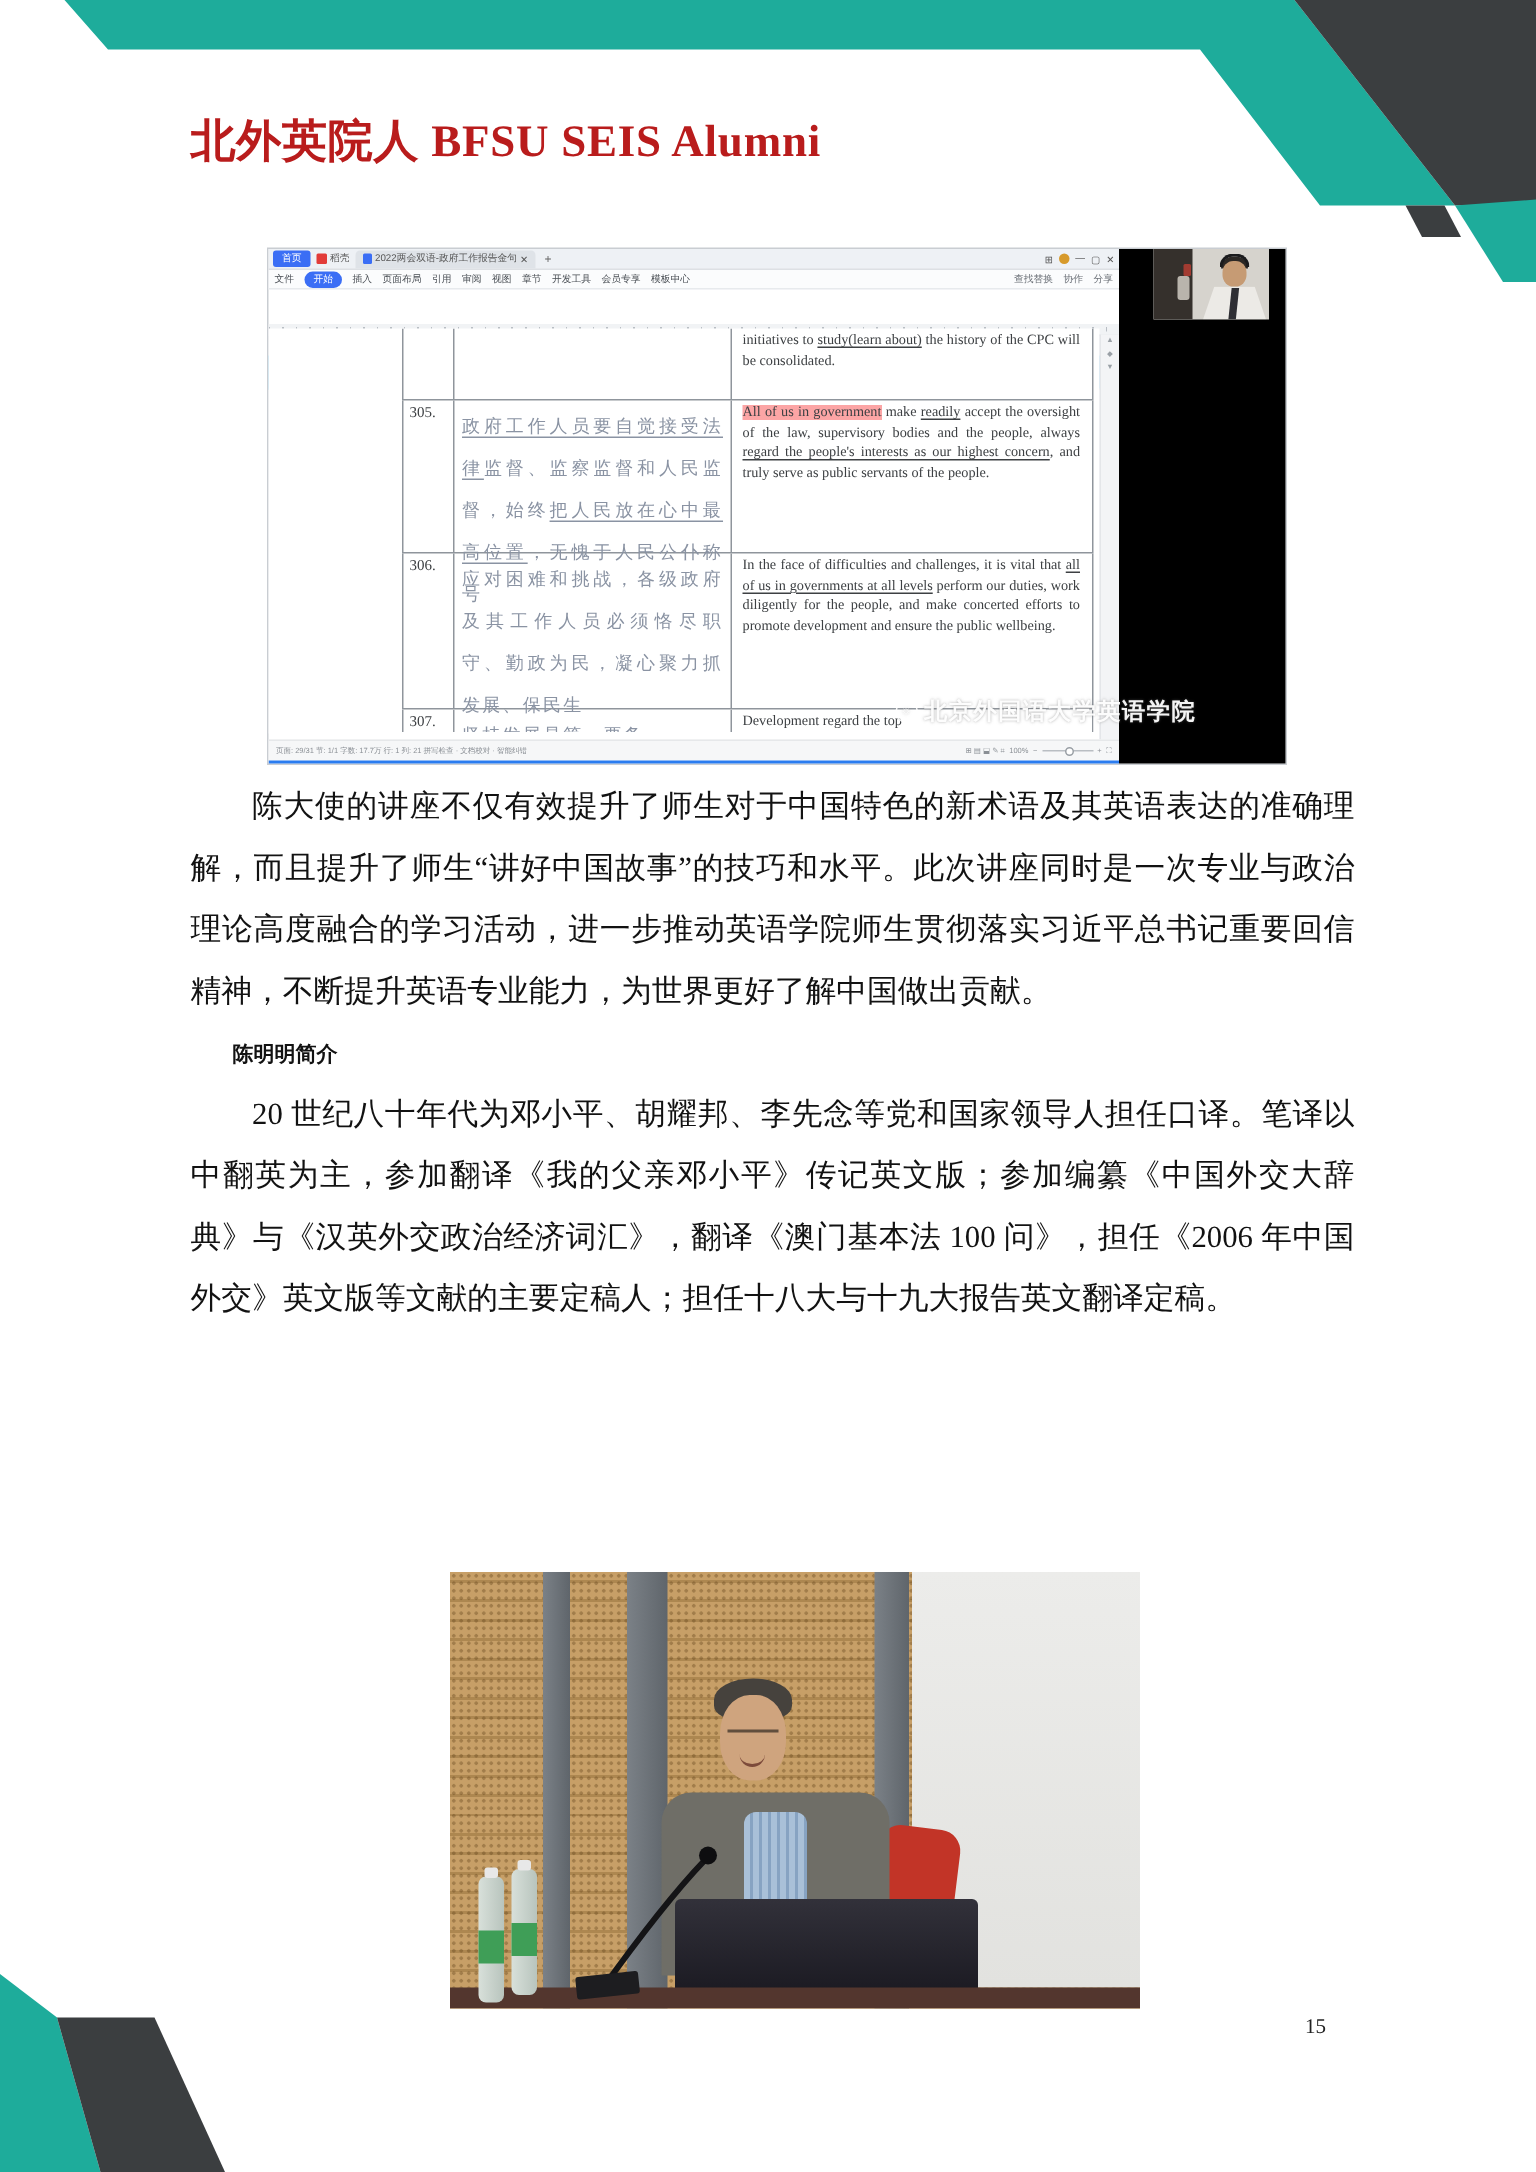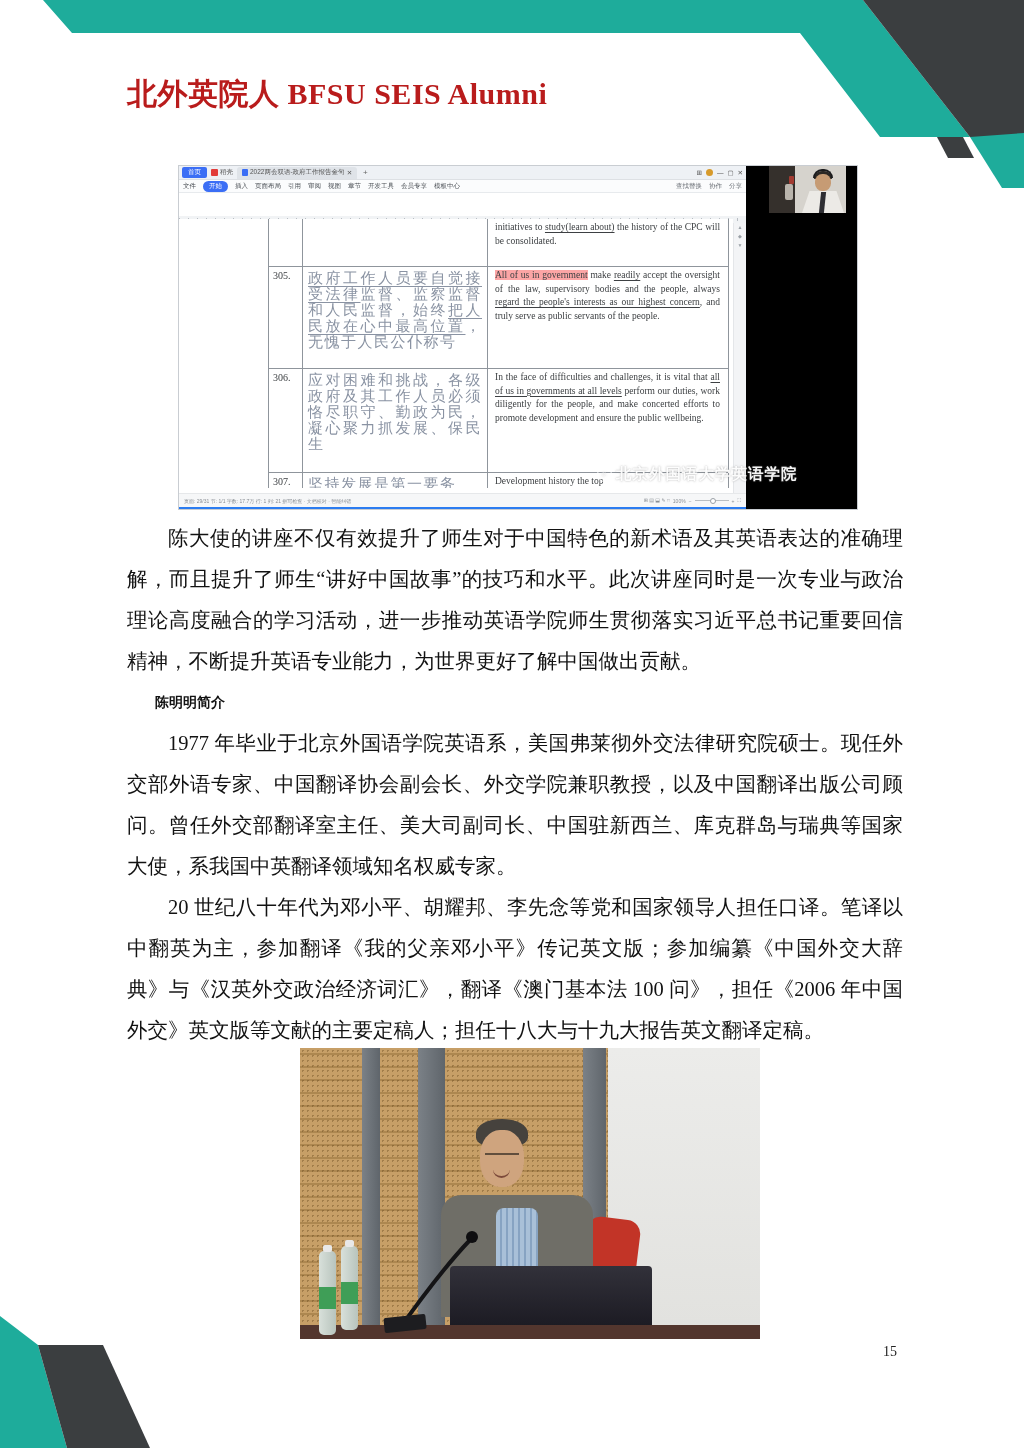--- a/index.html
+++ b/index.html
@@ -46,21 +46,21 @@
   .ruler{position:absolute;left:0;top:50px;width:567px;height:7px;background:#f1f3f5;border-bottom:1px solid #e2e5e8;
          background-image:repeating-linear-gradient(90deg,#b9bec4 0 1px,transparent 1px 9px);background-size:100% 3px;
          background-position:0 2px;background-repeat:no-repeat;}
   .docarea{position:absolute;left:0;top:53px;width:554px;height:270px;background:#ffffff;overflow:hidden;}
   .ttable{position:absolute;left:89px;top:0;width:461px;}
   .trow{display:flex;border-bottom:1px solid #8f959c;box-sizing:border-box;}
   .trow:last-child{border-bottom:none;}
   .cell-num{width:35px;border-left:1px solid #8f959c;border-right:1px solid #8f959c;box-sizing:border-box;
             font-family:"Liberation Serif",serif;font-size:10px;color:#3d4043;padding:3px 0 0 4px;}
   .cell-cn{width:185px;border-right:1px solid #8f959c;box-sizing:border-box;padding:3px 5px;
-           font-size:15px;line-height:16px;letter-spacing:1.5px;color:#8a93a3;text-align:justify;}
+           font-size:12px;line-height:28px;letter-spacing:1.5px;color:#8a93a3;text-align:justify;}
   .cell-en{width:241px;border-right:1px solid #8f959c;box-sizing:border-box;padding:2px 8px 2px 7px;
            font-family:"Liberation Serif",serif;font-size:9.5px;line-height:13.5px;color:#3d4043;text-align:justify;}
   .cell-cn .u{text-decoration:underline;text-underline-offset:3px;}
   .cell-en .u{text-decoration:underline;text-underline-offset:2px;}
   .cell-en .hl{background:#fca5a5;}
   .r0{height:48px;} .r1{height:102px;} .r2{height:104px;} .r3{height:15px;overflow:hidden;}
   .scrollstrip{position:absolute;left:554px;top:57px;width:13px;height:270px;background:#f3f4f6;border-left:1px solid #e4e6e9;
                font-size:5px;color:#9aa0a6;text-align:center;line-height:9px;box-sizing:border-box;}
   .videostrip{position:absolute;left:567px;top:0;width:113px;height:345px;background:#000;}
   .feed{position:absolute;left:23px;top:0;width:77px;height:47px;background:#d6d3cd;overflow:hidden;}
@@ -111,21 +111,21 @@
   .glasses{position:absolute;left:185px;top:105px;width:34px;height:2px;background:rgba(60,50,40,.75);}
   .smile{position:absolute;left:193px;top:120px;width:17px;height:8px;border-bottom:2px solid #7c4a3a;border-radius:0 0 10px 10px;}
   .laptop{position:absolute;left:150px;top:218px;width:202px;height:68px;background:linear-gradient(#32313a,#191820);border-radius:4px 4px 0 0;}
   .desk{position:absolute;left:0;bottom:0;width:100%;height:14px;background:#53362e;}
   .bottle{position:absolute;width:17px;height:84px;background:linear-gradient(90deg,#d8e0da,#b8c4bd);border-radius:5px;}
   .b1{left:19px;top:203px;} .b2{left:41px;top:198px;}
   .bottle:before{content:"";position:absolute;left:4px;top:-6px;width:9px;height:7px;background:#e8e8e8;border-radius:2px;}
   .bottle:after{content:"";position:absolute;left:0;top:36px;width:17px;height:22px;background:#3f9e57;}
   .micsvg{position:absolute;left:0;top:0;}
 
-  .page-number{position:absolute;left:870px;top:1344px;width:40px;text-align:center;
+  .page-number{position:absolute;left:870px;top:1344px;width:40px;
                font-family:"Liberation Serif",serif;font-size:14px;color:#222;}
 </style>
 </head>
 <body>
 
 <div class="sheet">
 
   <svg class="deco deco-top" width="1024" height="200" viewBox="0 0 1024 200">
     <polygon points="43,0 863,0 970,137 880,137 800,33 72,33" fill="#1EAC9B"></polygon>
     <polygon points="863,0 1024,0 1024,137 970,137" fill="#3B3E40"></polygon>
@@ -210,21 +210,21 @@
           <div class="cell-en"><span class="hl">All of us in government</span><span> make </span><span class="u">readily</span><span> accept the oversight of the law, supervisory bodies and the people, always </span><span class="u">regard the people's interests as our highest concern</span><span>, and truly serve as public servants of the people.</span></div>
         </div>
         <div class="trow r2">
           <div class="cell-num">306.</div>
           <div class="cell-cn"><span>应对困难和挑战，各级政府及其工作人员必须恪尽职守、勤政为民，凝心聚力抓发展、保民生</span></div>
           <div class="cell-en"><span>In the face of difficulties and challenges, it is vital that </span><span class="u">all of us in governments at all levels</span><span> perform our duties, work diligently for the people, and make concerted efforts to promote development and ensure the public wellbeing.</span></div>
         </div>
         <div class="trow r3">
           <div class="cell-num">307.</div>
           <div class="cell-cn"><span>坚持发展是第一要务</span></div>
-          <div class="cell-en"><span>Development history the top</span></div>
+          <div class="cell-en"><span>Development regard the top</span></div>
         </div>
       </div>
     </div>
 
     <div class="scrollstrip" style="white-space:pre-line;">▲
 ◆
 ▼</div>
 
     <div class="videostrip">
       <div class="feed">
@@ -256,21 +256,20 @@
         <span>+</span>
         <span>⛶</span>
       </span>
     </div>
     <div class="blueline"></div>
   </div>
 
   <div class="article">
     <p>陈大使的讲座不仅有效提升了师生对于中国特色的新术语及其英语表达的准确理解，而且提升了师生“讲好中国故事”的技巧和水平。此次讲座同时是一次专业与政治理论高度融合的学习活动，进一步推动英语学院师生贯彻落实习近平总书记重要回信精神，不断提升英语专业能力，为世界更好了解中国做出贡献。</p>
     <p class="sec-head">陈明明简介</p>
-    <p>1977 年毕业于北京外国语学院英语系，美国弗莱彻外交法律研究院硕士。现任外交部外语专家、中国翻译协会副会长、外交学院兼职教授，以及中国翻译出版公司顾问。曾任外交部翻译室主任、美大司副司长、中国驻新西兰、库克群岛与瑞典等国家大使，系我国中英翻译领域知名权威专家。</p>
     <p>20 世纪八十年代为邓小平、胡耀邦、李先念等党和国家领导人担任口译。笔译以中翻英为主，参加翻译《我的父亲邓小平》传记英文版；参加编纂《中国外交大辞典》与《汉英外交政治经济词汇》，翻译《澳门基本法 100 问》，担任《2006 年中国外交》英文版等文献的主要定稿人；担任十八大与十九大报告英文翻译定稿。</p>
   </div>
 
   <div class="photo">
     <div class="wood"></div>
     <div class="screen"></div>
     <div class="pillar p1"></div>
     <div class="pillar p2"></div>
     <div class="pillar p3"></div>
     <div class="jacket-red"></div>

